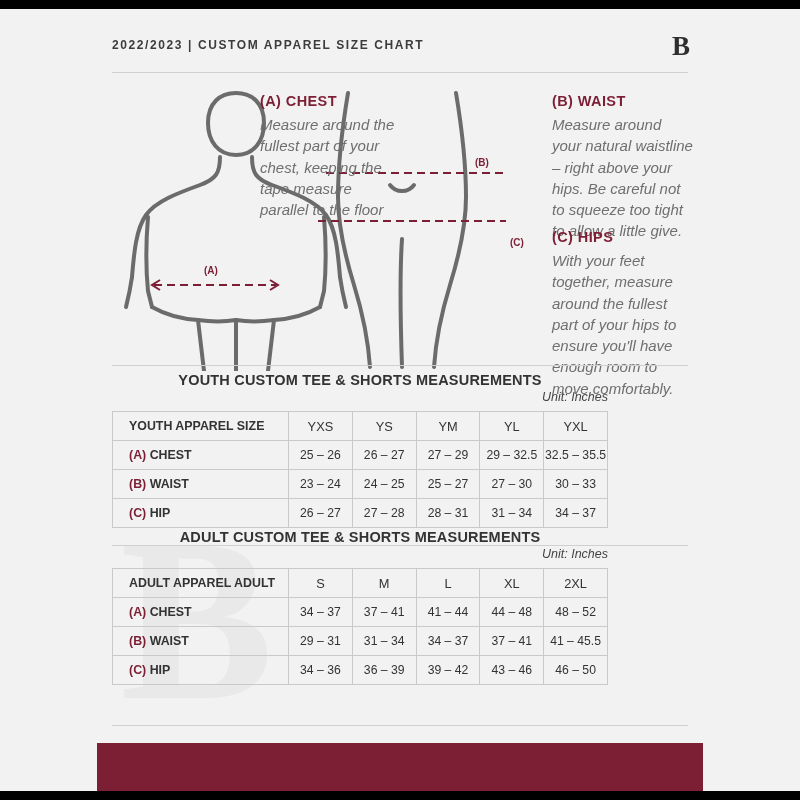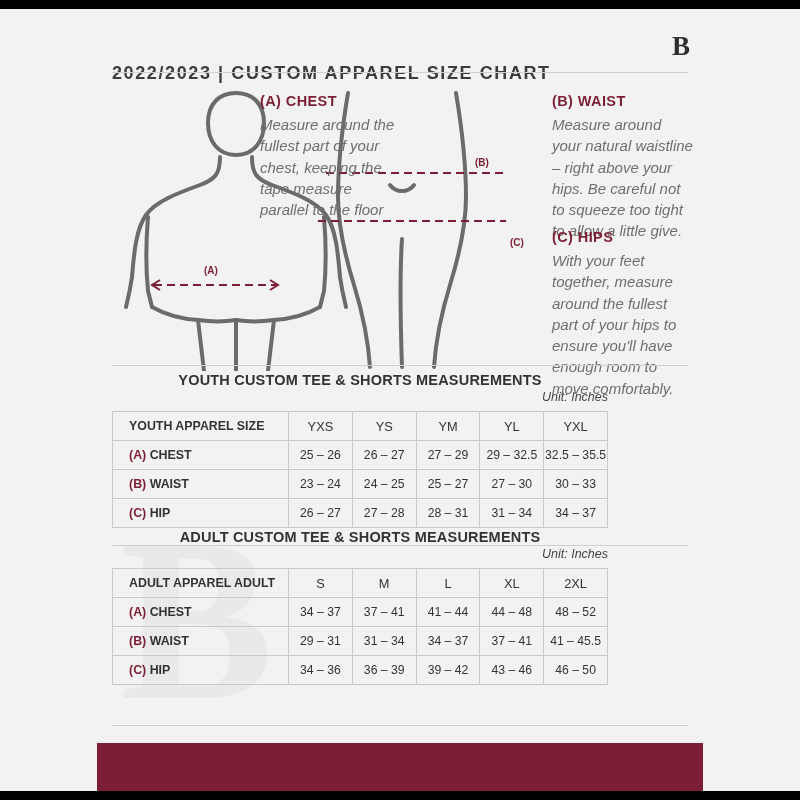--- a/index.html
+++ b/index.html
@@ -36,25 +36,24 @@
   
   .header {
     position: absolute;
     left: 0; top: 22px;
     width: 800px;
     height: 40px;
   }
   .header-title {
     position: absolute;
     left: 112px; top: 7px;
-    font-size: 18px;
+    font-size: 12px;
     font-weight: bold;
     letter-spacing: 1.6px;
     color: #3c3c3c;
-    margin-top: 25px;
   }
   .brand {
     position: absolute;
     right: 110px; top: 2px;
     display: flex;
     align-items: center;
     gap: 10px;
   }
   .brand-mark {
     font-family: "Liberation Serif", serif;

